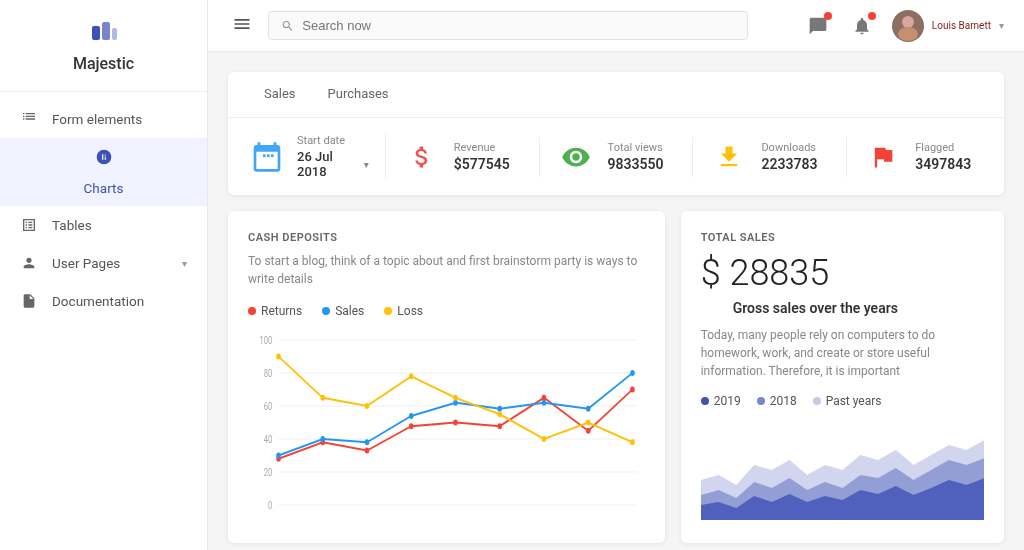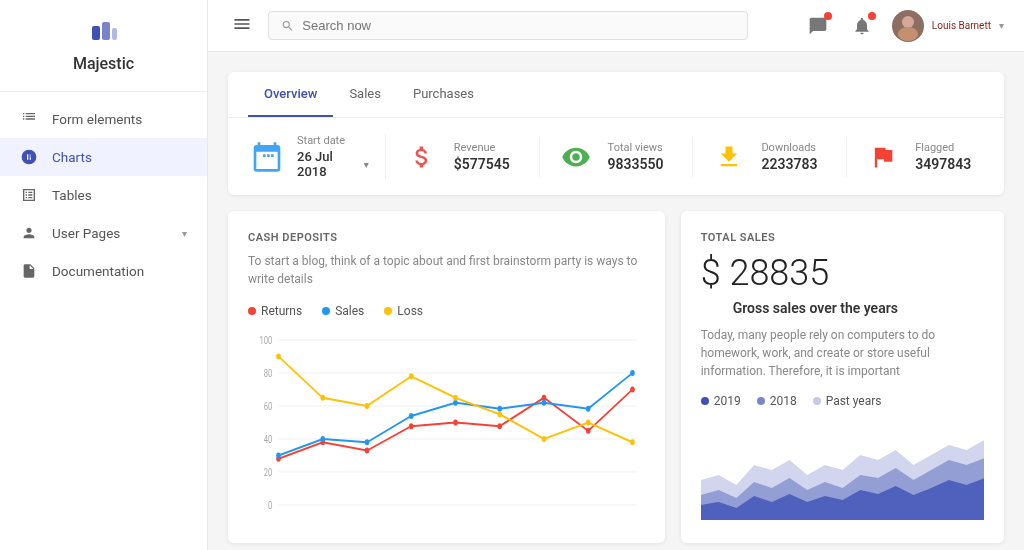--- a/index.html
+++ b/index.html
@@ -5,21 +5,21 @@
     * { box-sizing: border-box; margin: 0; padding: 0; }
     body { font-family: 'Roboto', Arial, sans-serif; background: #f5f5f5; display: flex; height: 550px; overflow: hidden; font-size: 13px; }
 
     
     .sidebar { width: 208px; background: #fff; border-right: 1px solid #e8e8e8; display: flex; flex-direction: column; height: 550px; flex-shrink: 0; }
     .sidebar-logo { display: flex; align-items: center; padding: 18px 16px; gap: 8px; border-bottom: 1px solid #f0f0f0; flex-direction: column; }
     .logo-icon { width: 28px; height: 28px; }
     .logo-text { font-size: 16px; font-weight: 500; color: #333; }
     .sidebar-nav { flex: 1; overflow-y: auto; padding: 8px 0; }
     .nav-item { display: flex; align-items: center; padding: 10px 20px; gap: 14px; cursor: pointer; color: #555; font-size: 13.5px; border-radius: 0; transition: background 0.15s; }
-    .nav-item.active { color: #3f51b5; background: #f0f2ff; }
+    .nav-item.active { color: #3f51b5; background: #f0f2ff; flex-direction: column; }
     .nav-item .nav-icon { width: 18px; height: 18px; display: flex; align-items: center; justify-content: center; color: #666; }
     .nav-item.active .nav-icon { color: #3f51b5; }
     .nav-item .nav-label { flex: 1; }
     .nav-item .chevron { font-size: 10px; color: #999; }
 
     
     .main { flex: 1; display: flex; flex-direction: column; overflow: hidden; justify-content: flex-end; }
     .topbar { background: #fff; border-bottom: 1px solid #e8e8e8; display: flex; align-items: center; padding: 0 20px; height: 52px; gap: 12px; }
     .menu-icon-btn { color: #555; cursor: pointer; padding: 4px; }
     .search-box { flex: 1; max-width: 480px; display: flex; align-items: center; border: 1px solid #e0e0e0; border-radius: 4px; padding: 6px 12px; gap: 8px; background: #fafafa; }
@@ -174,21 +174,20 @@
         <span class="user-name">Louis Barnett</span>
         <span style="color:#999;font-size:10px;">▾</span>
       </div>
     </div>
   </div>
 
   <div class="content">
 
     <div class="stats-card">
       <div class="tabs-row">
-        <div class="tab-item active">Overview</div>
         <div class="tab-item">Sales</div>
         <div class="tab-item">Purchases</div>
       </div>
       <div class="stats-row">
 
         <div class="stat-block">
           <div class="stat-icon">
             <svg width="32" height="32" viewBox="0 0 24 24" fill="#42a5f5">
                 <path d="M20 3h-1V1h-2v2H7V1H5v2H4c-1.1 0-2 .9-2 2v16c0 1.1.9 2 2 2h16c1.1 0 2-.9 2-2V5c0-1.1-.9-2-2-2zm0 18H4V8h16v13z"></path>
                 <rect x="9" y="10" width="2" height="2" fill="#42a5f5"></rect>

